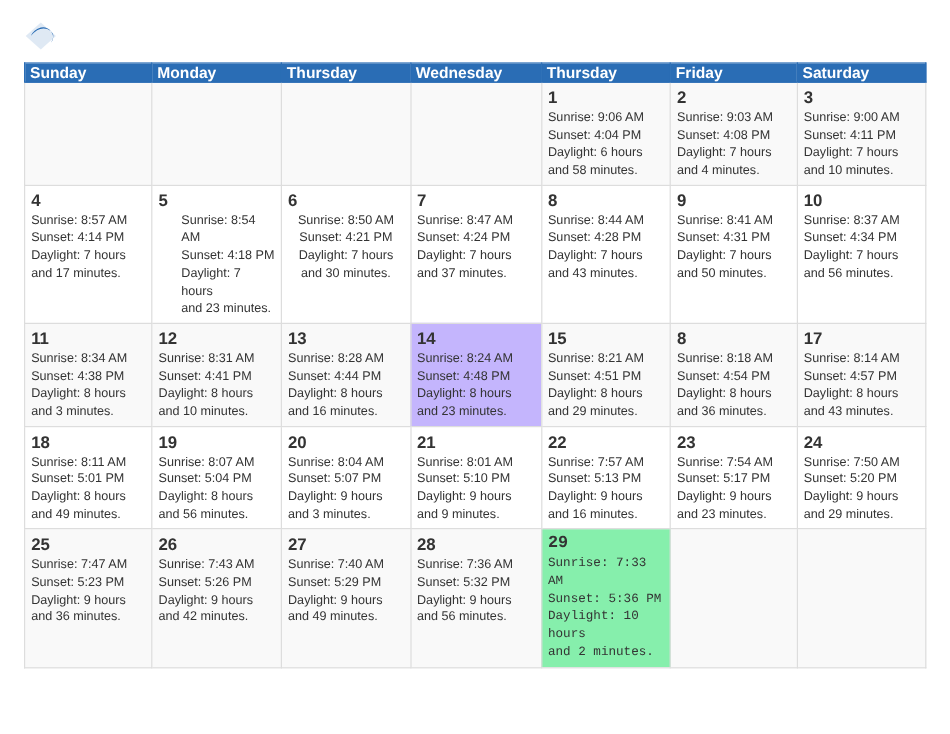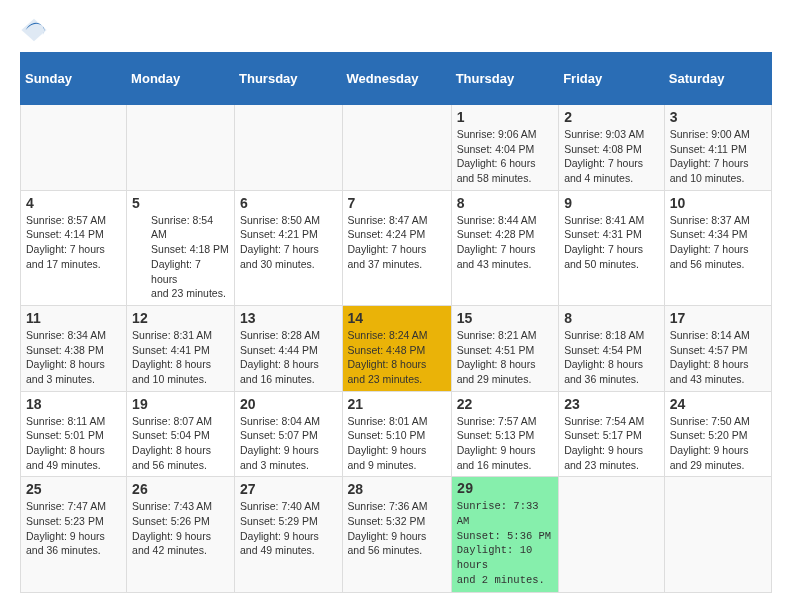--- a/index.html
+++ b/index.html
@@ -9,21 +9,21 @@
     .logo { display: flex; align-items: center; }
     .logo-text { font-size: 18px; font-weight: bold; line-height: 1.2; }
     .logo-text .general { color: #333; }
     .logo-text .blue { color: #2a6db5; }
     .logo-icon { width: 28px; height: 28px; margin-right: 4px; }
     .title-block { text-align: right; }
     .month-title { font-size: 36px; font-weight: 300; color: #333; line-height: 1.1; }
     .location { font-size: 14px; color: #555; margin-top: 2px; }
     table { width: 100%; border-collapse: collapse; }
     thead tr { background: #2a6db5; color: #fff; }
-    thead th { padding: 18px 4px; font-size: 13px; font-weight: bold; text-align: left; border: 1px solid #2a6db5; }
+    thead th { padding: 0 4px; font-size: 13px; font-weight: bold; text-align: left; border: 1px solid #2a6db5; }
     tbody tr { border-bottom: 1px solid #ccc; }
     tbody td { border: 1px solid #ddd; vertical-align: top; padding: 4px 5px; width: 113px; min-height: 90px; }
     .day-num { font-size: 14px; font-weight: bold; color: #333; display: block; margin-bottom: 2px; }
     .day-info { font-size: 10.5px; color: #333; line-height: 1.4; }
     tbody tr:nth-child(odd) td { background: #f9f9f9; }
     tbody tr:nth-child(even) td { background: #fff; }
     .empty { background: #f9f9f9 !important; }
   </style>
 </head>
 <body>
@@ -97,21 +97,21 @@
           </td>
           <td style="background: rgb(255, 255, 255);">
             <span class="day-num">5</span>
             <div class="day-info" style="white-space: pre-line; margin-left: 19px;">Sunrise: 8:54 AM
 Sunset: 4:18 PM
 Daylight: 7 hours
 and 23 minutes.</div>
           </td>
           <td style="background: rgb(255, 255, 255);">
             <span class="day-num">6</span>
-            <div class="day-info" style="white-space: pre-line;">Sunrise: 8:50 AM
+            <div class="day-info" style="white-space: pre-line; text-align: center;">Sunrise: 8:50 AM
 Sunset: 4:21 PM
 Daylight: 7 hours
 and 30 minutes.</div>
           </td>
           <td style="background: rgb(255, 255, 255);">
             <span class="day-num">7</span>
             <div class="day-info" style="white-space: pre-line;">Sunrise: 8:47 AM
 Sunset: 4:24 PM
 Daylight: 7 hours
 and 37 minutes.</div>
@@ -153,21 +153,21 @@
 Daylight: 8 hours
 and 10 minutes.</div>
           </td>
           <td style="background: rgb(249, 249, 249);">
             <span class="day-num">13</span>
             <div class="day-info" style="white-space: pre-line;">Sunrise: 8:28 AM
 Sunset: 4:44 PM
 Daylight: 8 hours
 and 16 minutes.</div>
           </td>
-          <td style="background: #eab308;">
+          <td style="background: #c4b5fd;">
             <span class="day-num">14</span>
             <div class="day-info" style="white-space: pre-line;">Sunrise: 8:24 AM
 Sunset: 4:48 PM
 Daylight: 8 hours
 and 23 minutes.</div>
           </td>
           <td style="background: rgb(249, 249, 249);">
             <span class="day-num">15</span>
             <div class="day-info" style="white-space: pre-line;">Sunrise: 8:21 AM
 Sunset: 4:51 PM

